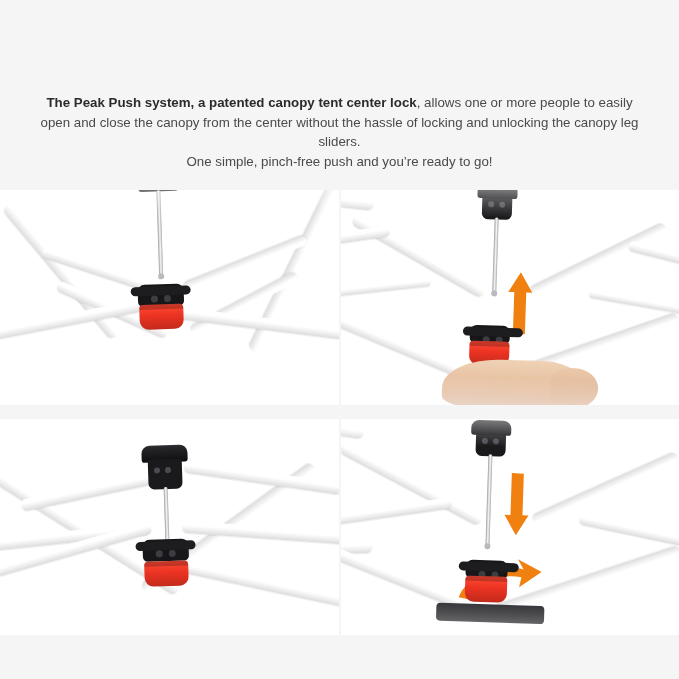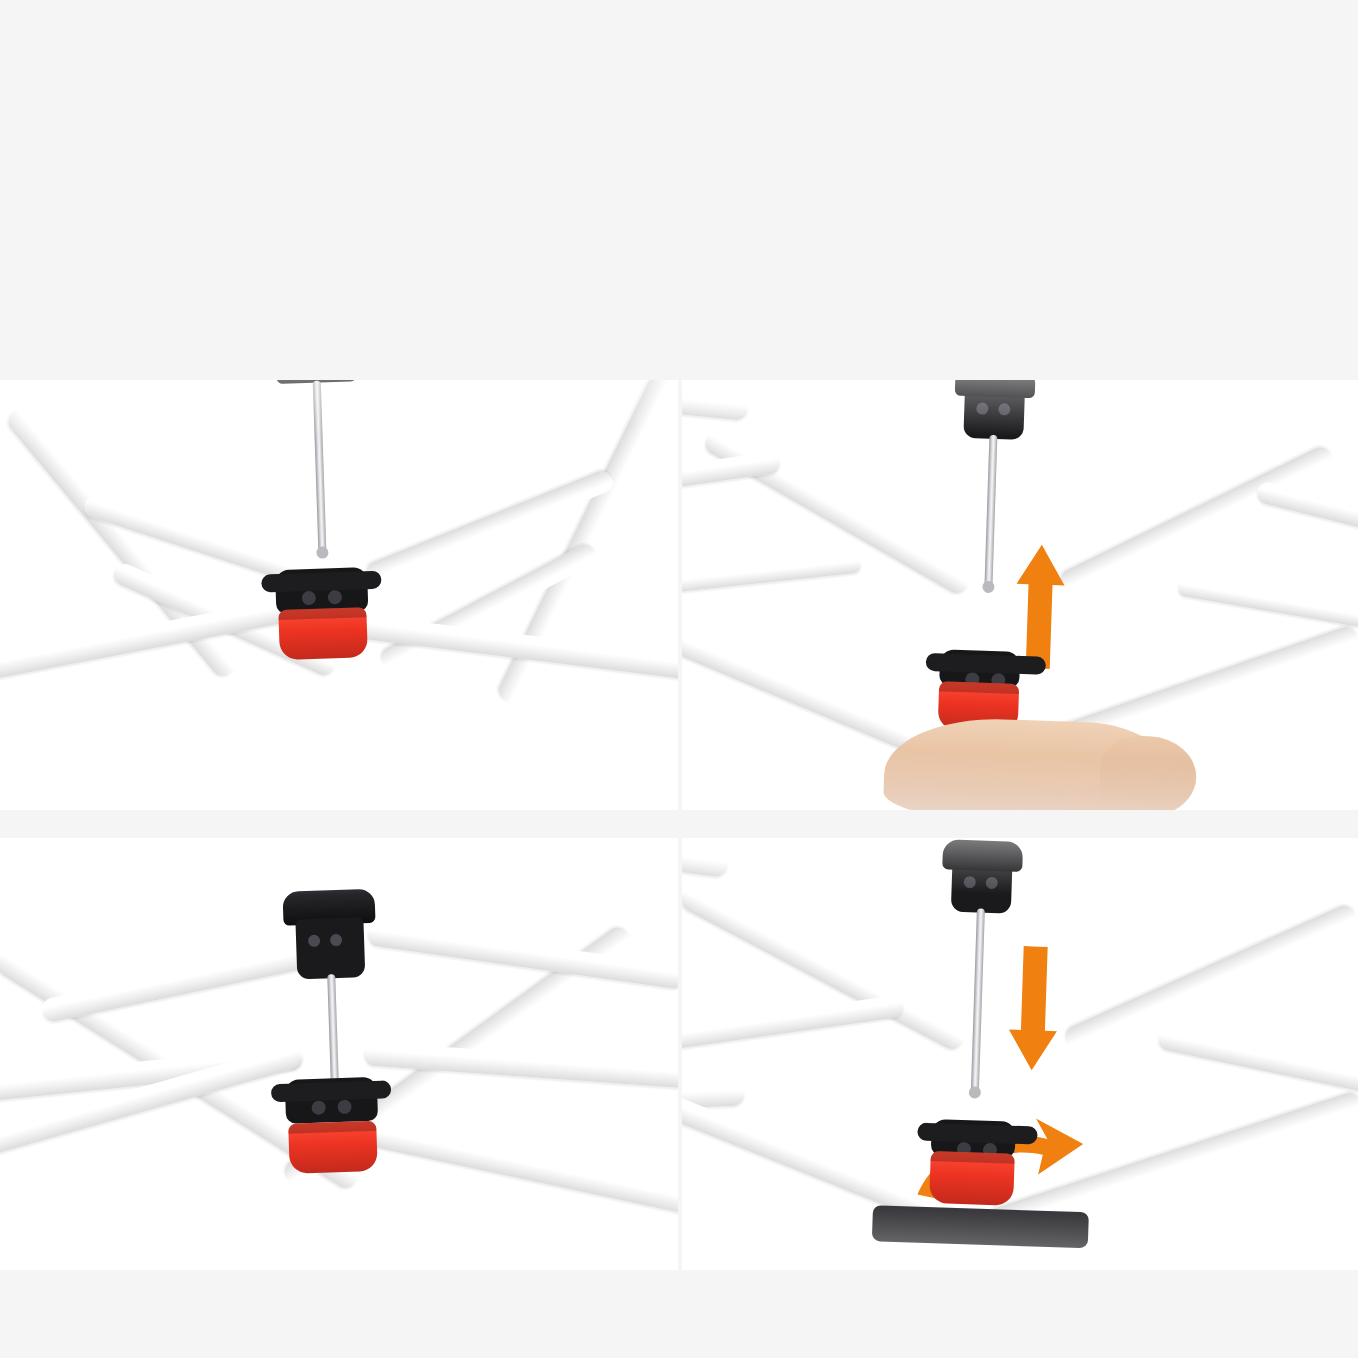--- a/index.html
+++ b/index.html
@@ -224,20 +224,22 @@
       linear-gradient(to top, rgba(255,255,255,0.75) 0%, rgba(255,255,255,0) 18%);
   }
 </style>
 </head>
 <body>
 
 <div id="page">
 
 
   <div class="body-copy">
+    <p><b>The Peak Push system, a patented canopy tent center lock</b><span>, allows one or more people to easily open and close the canopy from the center without the hassle of locking and unlocking the canopy leg sliders.</span></p>
+    <p>One simple, pinch-free push and you’re ready to go!</p>
   </div>
 
   <div class="panel-grid">
 
     <div class="panel p1">
       <div class="plate tilt-a">
         <div class="photo">
 
           <div class="bar" style="left:24px; top:14px; width:170px; height:13px; transform:rotate(52deg);"></div>
           <div class="bar" style="left:350px; top:8px; width:180px; height:13px; transform:rotate(118deg);"></div>

